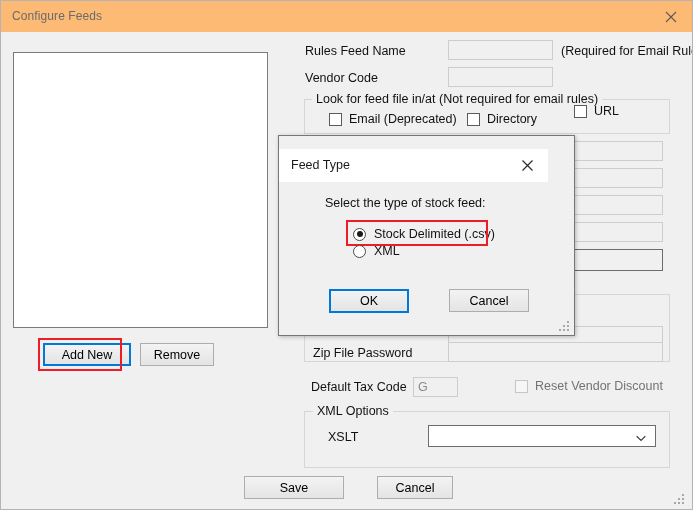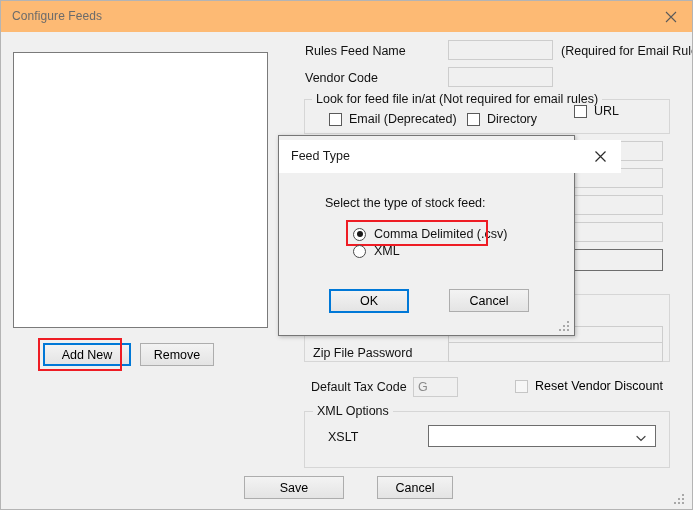--- a/index.html
+++ b/index.html
@@ -148,21 +148,21 @@
     box-sizing: border-box;
     flex: 0 0 auto;
   }
   .cbox.disabled { border-color: #c5c5c5; background:#f6f6f6; }
   .cbrow .cblbl {
     margin-left: 7px;
     font-size: 12.5px;
     color: #111111;
     white-space: nowrap;
   }
-  .cbrow .cblbl.dim { color: #000000; }
+  .cbrow .cblbl.dim { color: #737373; }
 
   
   .combo {
     position: absolute;
     background: #ffffff;
     border: 1px solid #6d6d6d;
     box-sizing: border-box;
   }
   .combo .arrow {
     position: absolute;
@@ -187,22 +187,22 @@
     top: 134px;
     width: 297px;
     height: 201px;
     background: #f0f0f0;
     border: 1px solid #767676;
     box-sizing: border-box;
     box-shadow: 1px 1px 4px rgba(0,0,0,.25);
   }
   .modal-title {
     position: absolute;
-    left: 0; top: 4px;
-    width: 342px;
+    left: 0; top: 13px;
+    width: 269px;
     height: 33px;
     background: #ffffff;
     box-sizing: border-box;
   }
   .modal-title-text {
     position: absolute;
     left: 12px; top: 9px;
     font-size: 12.5px;
     color: #1a1a1a;
   }
@@ -362,21 +362,21 @@
         <svg width="13" height="13" viewBox="0 0 13 13" aria-hidden="true">
           <path d="M1.5 1.5 L11.5 11.5 M11.5 1.5 L1.5 11.5" stroke="#2b2b2b" stroke-width="1.2" fill="none"></path>
         </svg>
       </div>
     </div>
 
     <div class="modal-prompt">Select the type of stock feed:</div>
 
     <div class="radio-row" id="radio-csv-row">
       <span class="radio checked"></span>
-      <span class="rlbl">Comma Delimited (.csv)</span>
+      <span class="rlbl">Stock Delimited (.csv)</span>
     </div>
     <div class="annot-red" id="annot-csv"></div>
 
     <div class="radio-row" id="radio-xml-row">
       <span class="radio"></span>
       <span class="rlbl">XML</span>
     </div>
 
     <button class="btn focus-blue" id="mbtn-ok">OK</button>
     <button class="btn" id="mbtn-cancel">Cancel</button>

